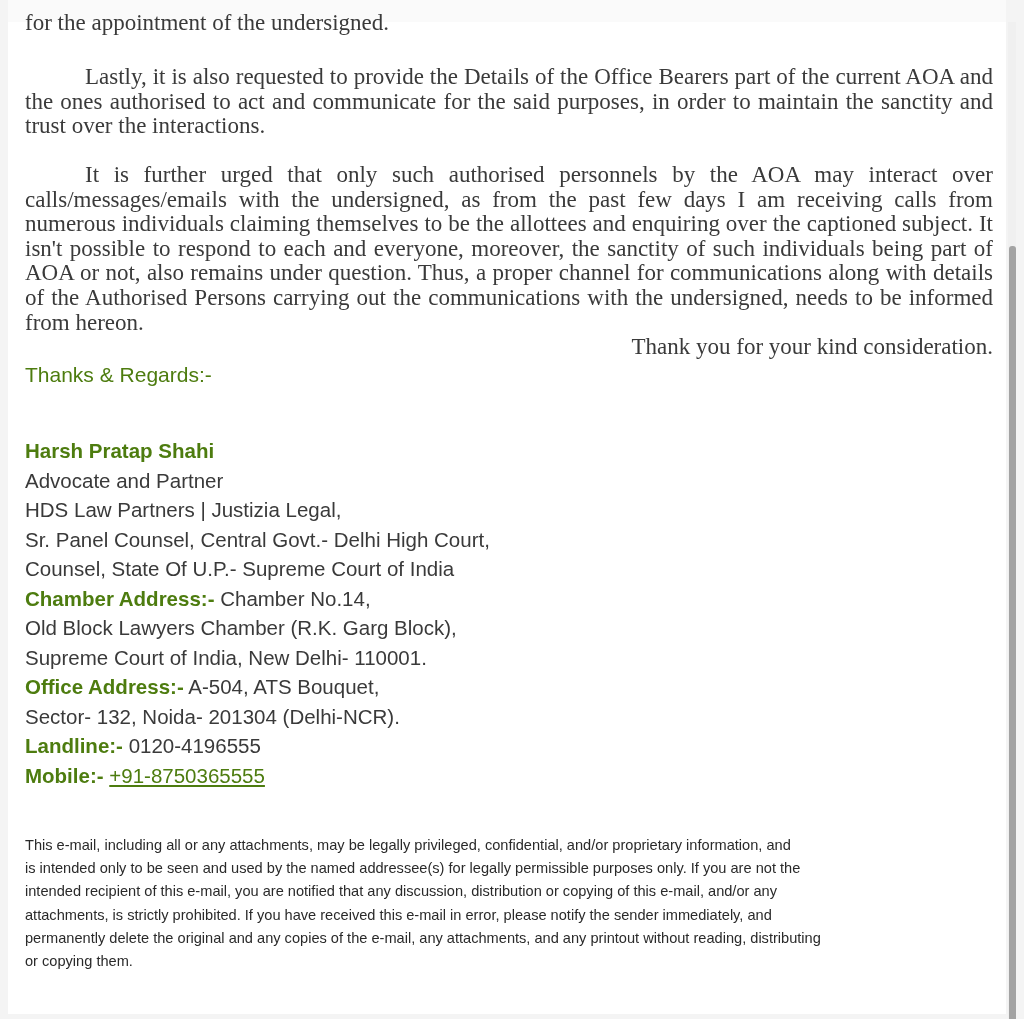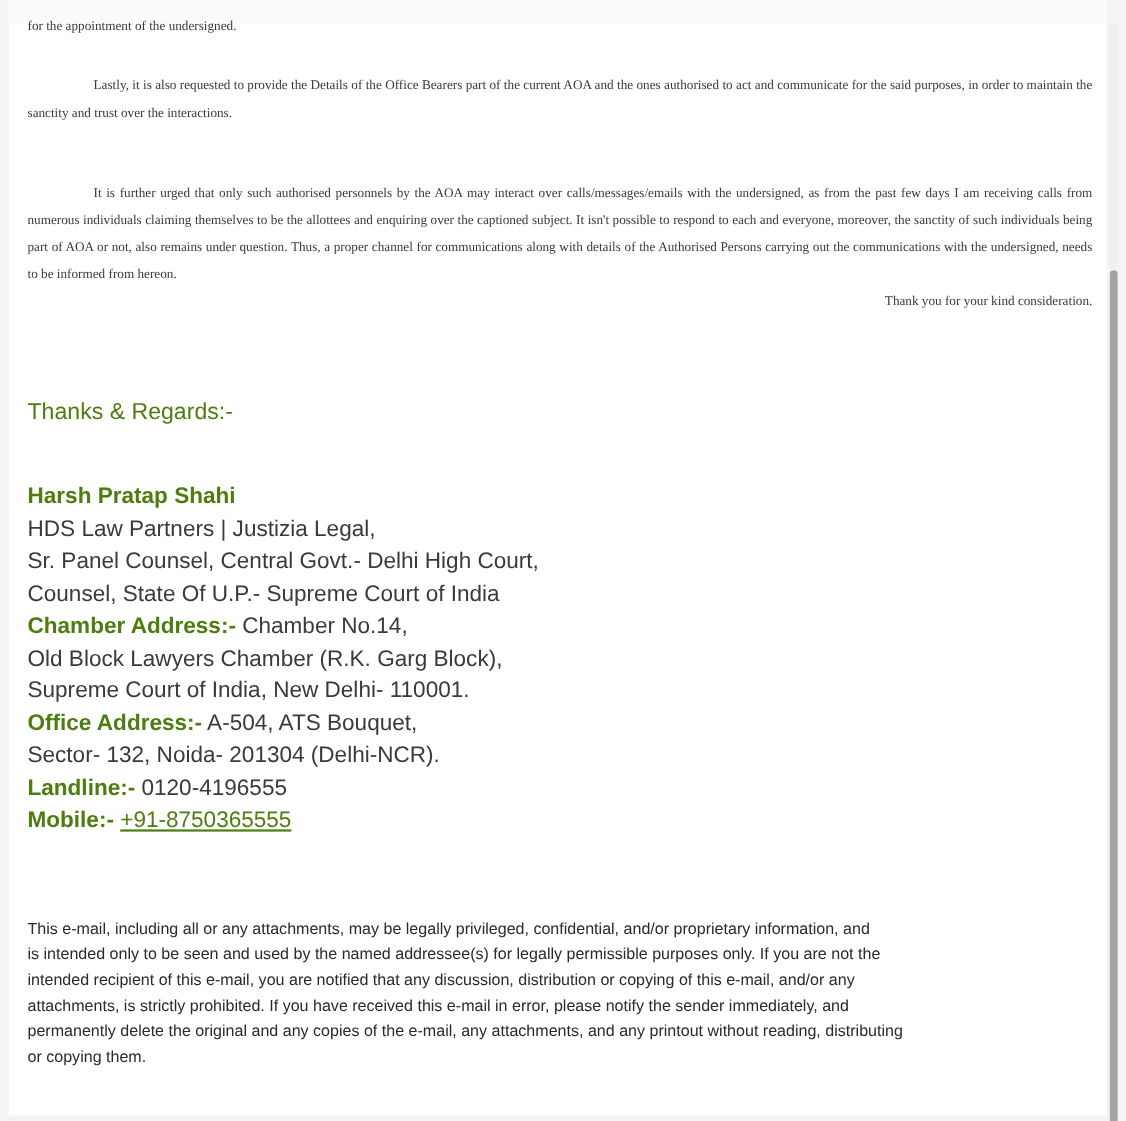--- a/index.html
+++ b/index.html
@@ -44,21 +44,21 @@
       left: 1009px;
       top: 246px;
       width: 7px;
       height: 773px;
       background: #a3a3a3;
       border-radius: 3px 3px 0 0;
     }
     .serif {
       font-family: "Liberation Serif", "DejaVu Serif", serif;
       color: #3a3a3a;
-      font-size: 12px;
+      font-size: 23px;
       line-height: 24.6px;
       text-align: justify;
     }
     .serif p { margin: 0; }
     .para-top {
       position: absolute;
       left: 17px;
       top: 11px;
       width: 970px;
     }
@@ -130,20 +130,21 @@
 
     <div class="serif para-further">
       <p class="indent">It is further urged that only such authorised personnels by the AOA may interact over calls/messages/emails with the undersigned, as from the past few days I am receiving calls from numerous individuals claiming themselves to be the allottees and enquiring over the captioned subject. It isn't possible to respond to each and everyone, moreover, the sanctity of such individuals being part of AOA or not, also remains under question. Thus, a proper channel for communications along with details of the Authorised Persons carrying out the communications with the undersigned, needs to be informed from hereon.</p>
       <p class="thanks-line">Thank you for your kind consideration.</p>
     </div>
 
     <div class="sans regards">Thanks &amp; Regards:-</div>
 
     <div class="sans signature">
       <div class="bold">Harsh Pratap Shahi</div>
+      <div>Advocate and Partner</div>
       <div>HDS Law Partners | Justizia Legal,</div>
       <div>Sr. Panel Counsel, Central Govt.- Delhi High Court,</div>
       <div>Counsel, State Of U.P.- Supreme Court of India</div>
       <div><span class="bold">Chamber Address:-</span><span> Chamber No.14,</span></div>
       <div>Old Block Lawyers Chamber (R.K. Garg Block),</div>
       <div>Supreme Court of India, New Delhi- 110001.</div>
       <div><span class="bold">Office Address:-</span><span> A-504, ATS Bouquet,</span></div>
       <div>Sector- 132, Noida- 201304 (Delhi-NCR).</div>
       <div><span class="bold">Landline:-</span><span> 0120-4196555</span></div>
       <div><span class="bold">Mobile:-</span> <a>+91-8750365555</a></div>

